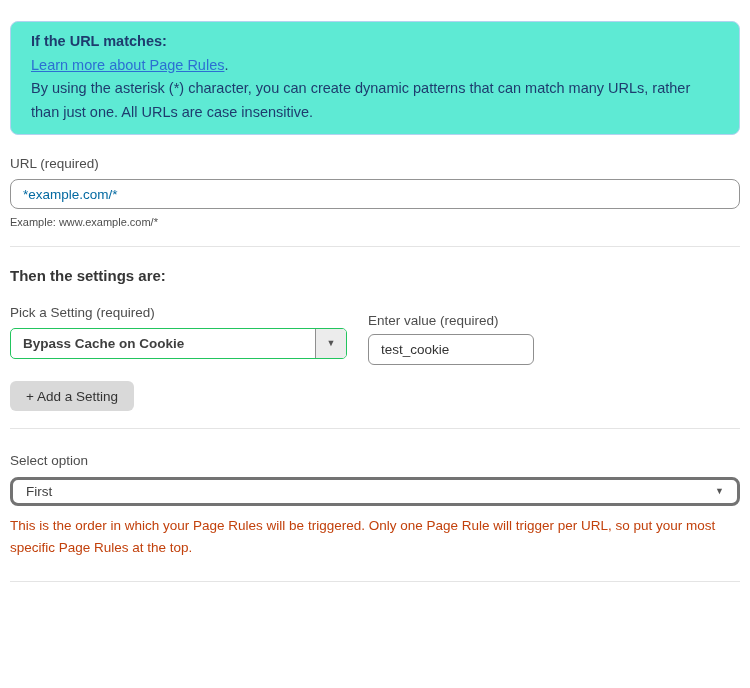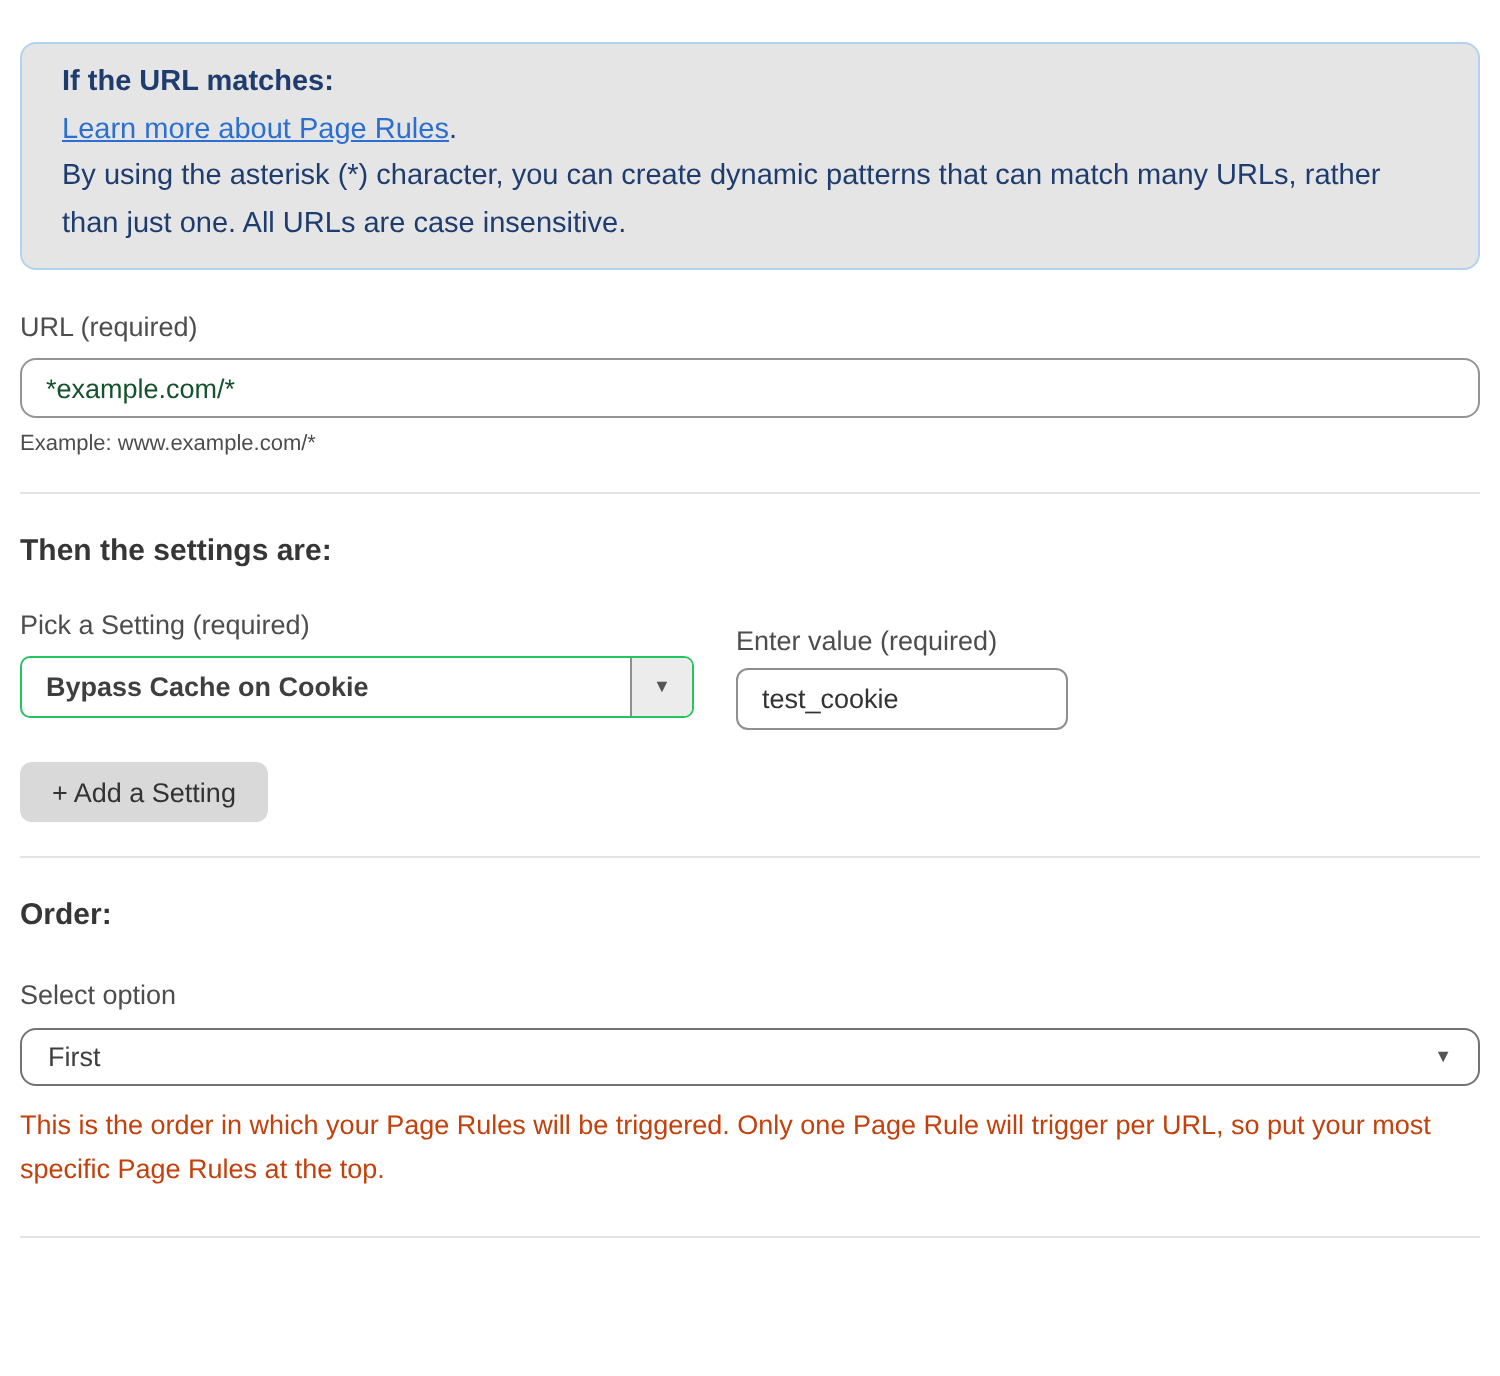--- a/index.html
+++ b/index.html
@@ -14,21 +14,21 @@
   .page-title {
     margin-top: 15px;
     font-size: 19px;
     font-weight: bold;
     color: #383838;
     letter-spacing: 0.1px;
   }
 
   .info-box {
     margin-top: 21px;
-    background: #e5e5e5;
+    background: #5eead4;
     border: 1px solid #b2d2f0;
     border-radius: 8px;
     padding: 8px 20px 10px 20px;
     color: #1e3c6e;
     font-size: 14.5px;
     line-height: 23.5px;
   }
   .info-box .info-heading { font-weight: bold; }
   .info-link {
     color: #2c6fd2;
@@ -44,21 +44,21 @@
   .text-input {
     display: block;
     width: 100%;
     height: 30px;
     margin-top: 8px;
     border: 1px solid #949494;
     border-radius: 8px;
     padding: 0 12px;
     font-size: 13.5px;
     font-family: "Liberation Sans", "DejaVu Sans", sans-serif;
-    color: #14532d;
+    color: #0369a1;
     background: #fff;
     outline: none;
   }
   .helper-text {
     margin-top: 7px;
     font-size: 11px;
     color: #4d4d4d;
   }
 
   .divider {
@@ -136,21 +136,21 @@
     font-size: 13.5px;
     font-family: "Liberation Sans", "DejaVu Sans", sans-serif;
     cursor: pointer;
   }
   .btn-gray { background: #d9d9d9; color: #333; }
   .btn-add { margin-top: 16px; }
 
   .wide-select {
     margin-top: 9px;
     height: 29px;
-    border: 1px solid #737373;
+    border: 3px solid #737373;
     border-radius: 8px;
     background: #fff;
     display: flex;
     align-items: center;
     justify-content: space-between;
     padding: 0 13px;
     font-size: 13.5px;
     color: #3f3f3f;
     cursor: pointer;
   }
@@ -198,21 +198,20 @@
     <div class="settings-col-right">
       <div class="field-label" style="margin-top:21px;">Enter value (required)</div>
       <input type="text" class="value-input" value="test_cookie" style="">
     </div>
   </div>
 
   <button class="btn btn-gray btn-add">+ Add a Setting</button>
 
   <hr class="divider" style="margin-top:17px;">
 
-  <div class="section-heading">Order:</div>
 
   <div class="field-label" style="margin-top:24px;">Select option</div>
   <div class="wide-select">
     <span>First</span>
     <span class="arrow-glyph">▼</span>
   </div>
   <div class="order-helper">This is the order in which your Page Rules will be triggered. Only one Page Rule will trigger per URL, so put your most specific Page Rules at the top.</div>
 
   <hr class="divider footer-divider">
 

